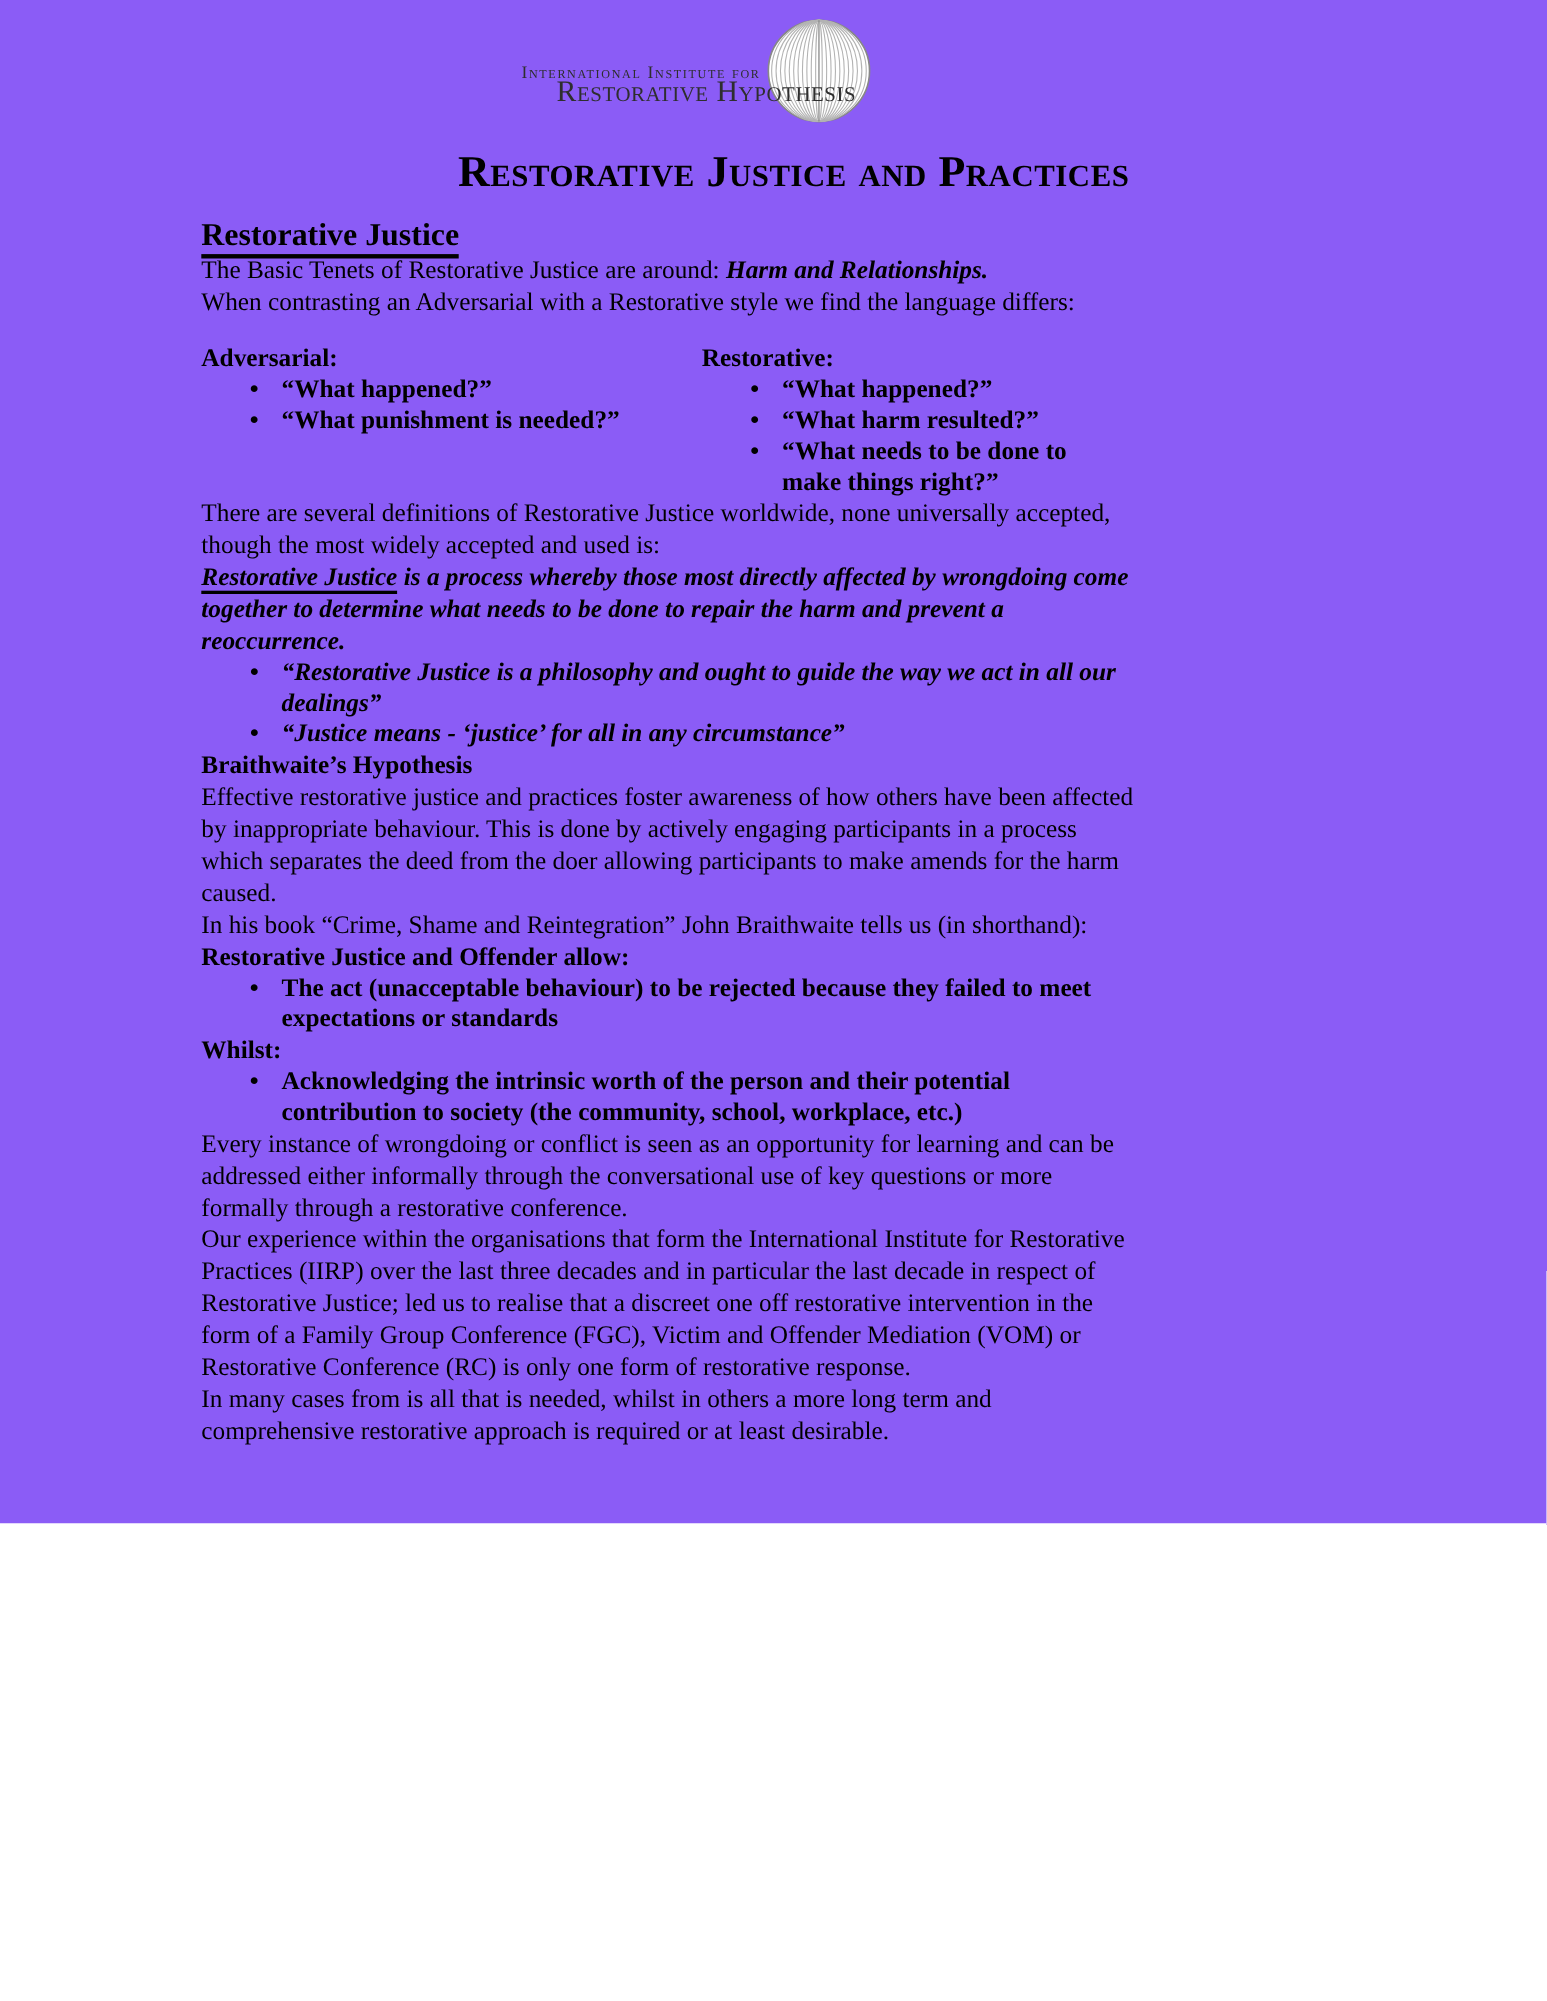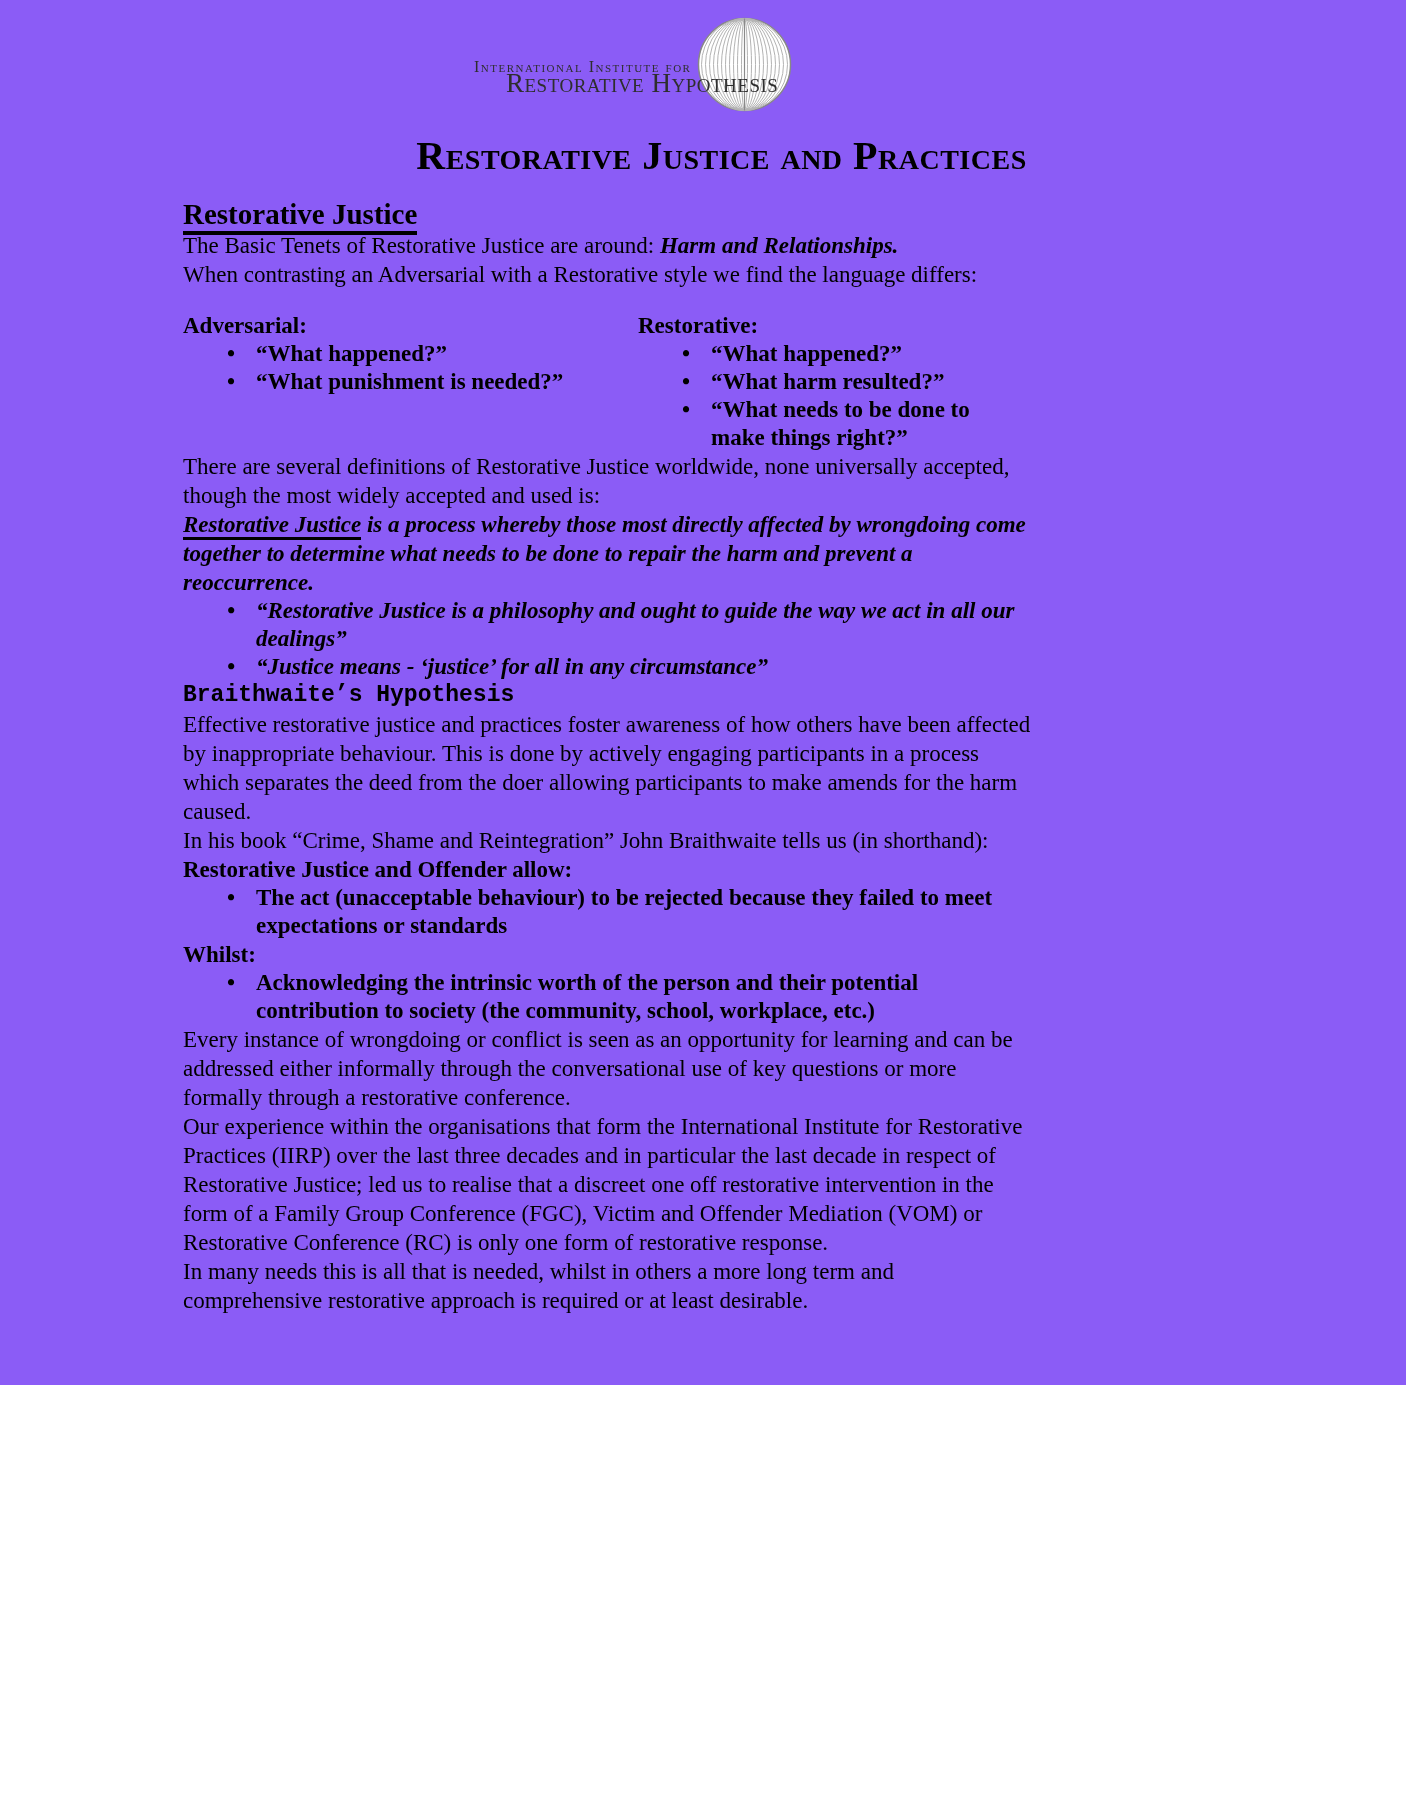--- a/index.html
+++ b/index.html
@@ -59,21 +59,21 @@
   ul.blist li { position: relative; padding-left: 33px; line-height: 28px; }
   ul.blist li::before { content: "\2022"; position: absolute; left: 4px; }
   .bold-list li { font-weight: bold; }
   .bi-list li { font-weight: bold; font-style: italic; }
   .col-right li { max-width: 348px; }
 
   .p-definitions { margin-top: 17px; }
   .p-definition { margin-top: 20px; font-weight: bold; font-style: italic; }
   .def-term { border-bottom: 3px solid #000; padding-bottom: 0px; }
   .quotes-list { margin-top: 14px; }
-  .braithwaite-heading { margin-top: 18px; font-weight: bold; font-family: Liberation Mono, monospace; }
+  .braithwaite-heading { margin-top: 18px; font-weight: bold; }
   .p-effective { margin-top: 21px; }
   .p-book { margin-top: 14px; }
   .allow-heading, .whilst-heading { font-weight: bold; }
   .p-every { margin-top: 14px; }
   .p-our { margin-top: 16px; }
   .p-many { margin-top: 16px; }
 
   
   .footer-copyright {
     position: absolute; left: 185px; top: 1695px; font-size: 20px; margin-left: 18px;
@@ -169,21 +169,21 @@
     </ul>
     <p class="whilst-heading">Whilst:</p>
     <ul class="blist bold-list">
       <li>Acknowledging the intrinsic worth of the person and their potential contribution to society (the community, school, workplace, etc.)</li>
     </ul>
 
     <p class="p-every">Every instance of wrongdoing or conflict is seen as an opportunity for learning and can be addressed either informally through the conversational use of key questions or more formally through a restorative conference.</p>
 
     <p class="p-our">Our experience within the organisations that form the International Institute for Restorative Practices (IIRP) over the last three decades and in particular the last decade in respect of Restorative Justice; led us to realise that a discreet one off restorative intervention in the form of a Family Group Conference (FGC), Victim and Offender Mediation (VOM) or Restorative Conference (RC) is only one form of restorative response.</p>
 
-    <p class="p-many">In many needs this is all that is needed, whilst in others a more long term and comprehensive restorative approach is required or at least desirable.</p>
+    <p class="p-many">In many cases from is all that is needed, whilst in others a more long term and comprehensive restorative approach is required or at least desirable.</p>
 
   </div>
 
   <div class="footer-copyright">©IIRP 2006</div>
   <div class="footer-page">Page 1 of 5</div>
   <div class="footer-bar">
     <div class="brand">RealJustice</div>
     <div class="brand">SaferSanerSchools</div>
     <div class="brand">GoodCompany</div>
     <div class="brand">FamilyPower</div>

